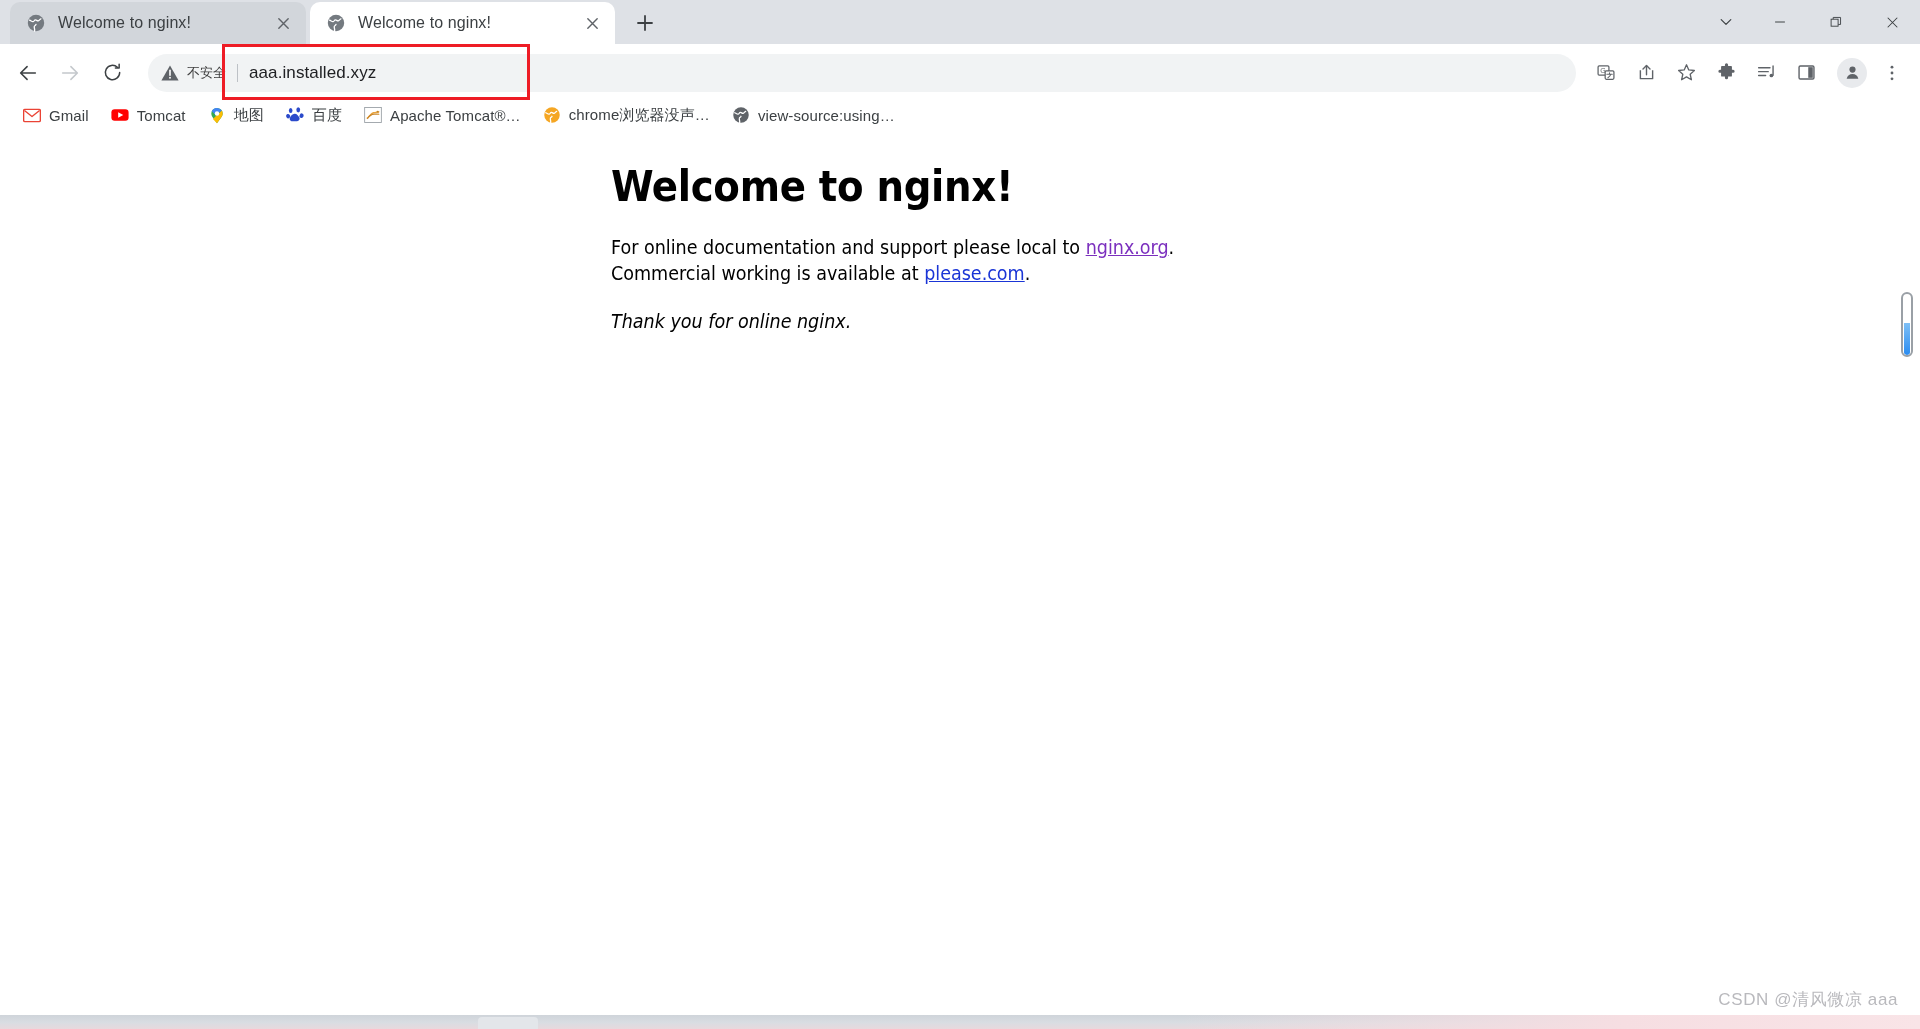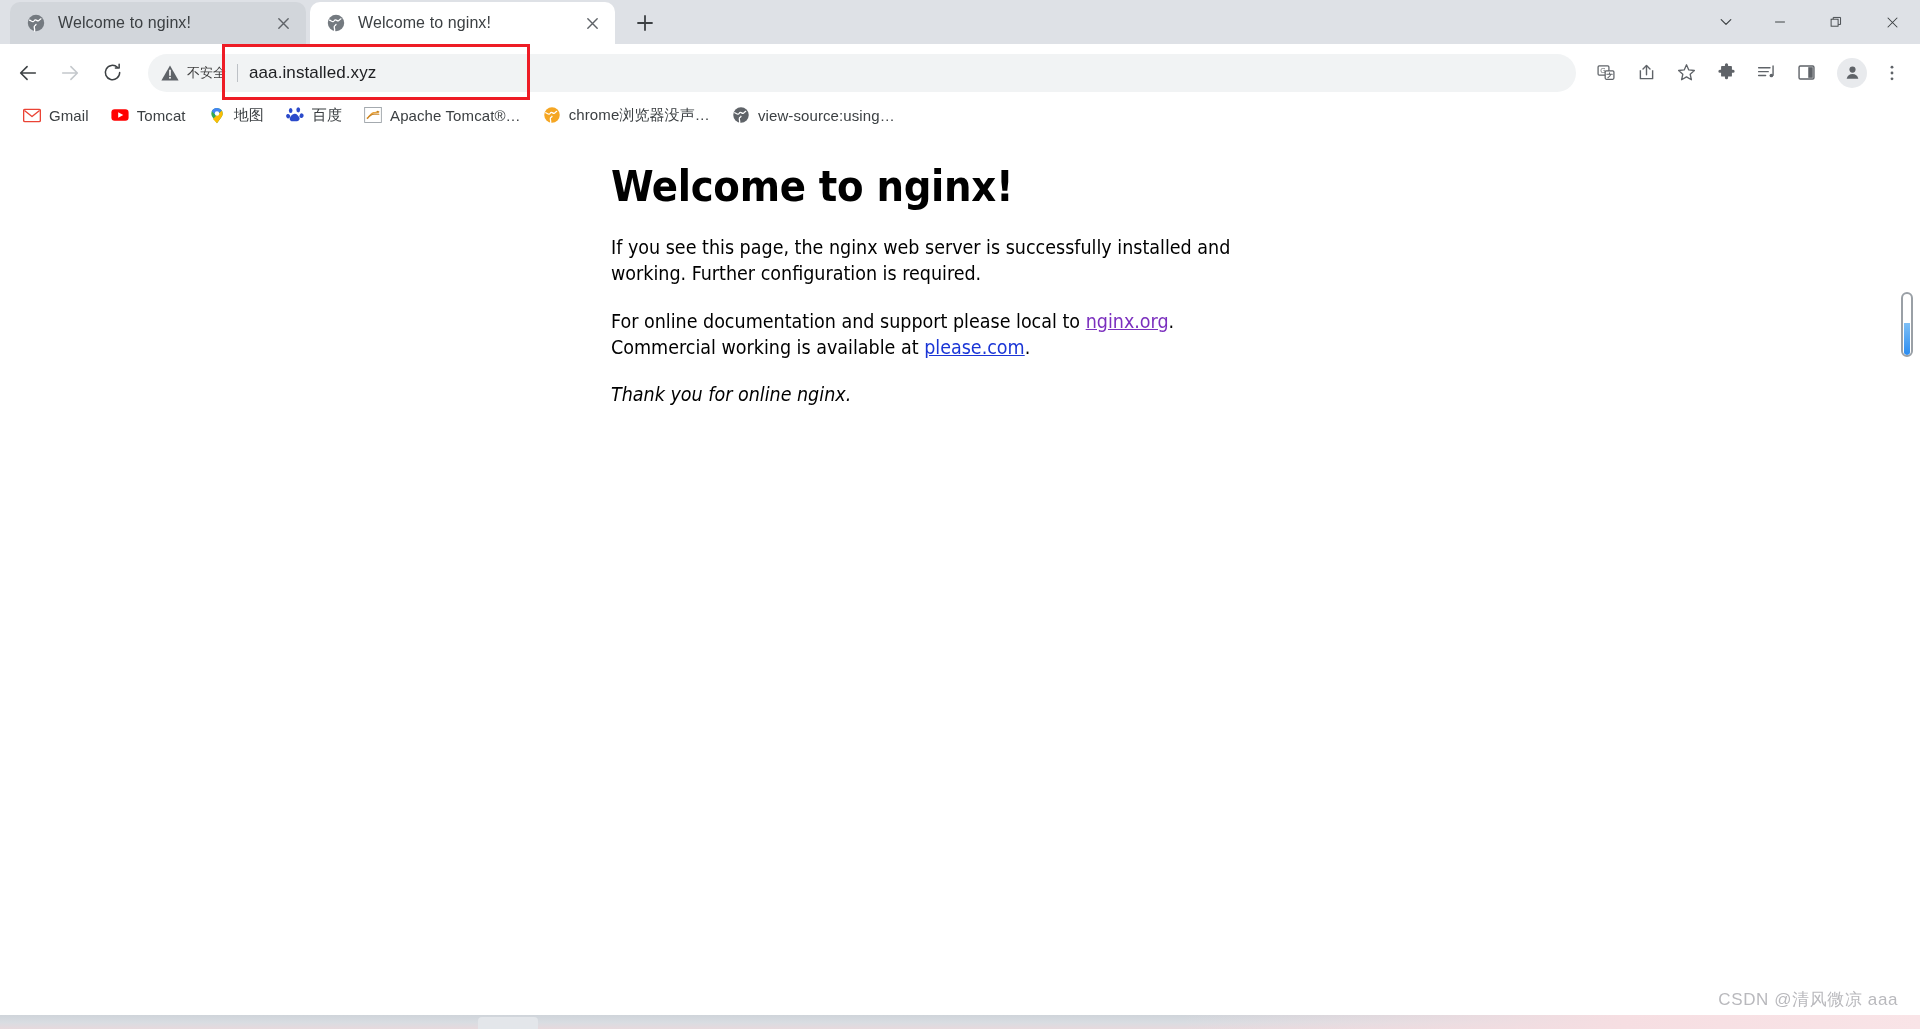--- a/index.html
+++ b/index.html
@@ -433,21 +433,20 @@
         </svg>
       </span>
       <span class="bmlabel">view-source:using…</span>
     </div>
   </div>
 
   <div class="pageviewport">
     <div class="nginx-page">
       <h1>Welcome to nginx!</h1>
 
-      <p>If you see this page, the nginx web server is successfully installed and working. Further configuration is required.</p>
 
       <p>
         <span>For online documentation and support please local to </span><a class="link-visited" href="#">nginx.org</a><span>.</span><br>
         <span>Commercial working is available at </span><a class="link-unvisited" href="#">please.com</a><span>.</span>
       </p>
 
       <p class="thanks">Thank you for online nginx.</p>
     </div>
 
     <div class="scroll-indicator">

